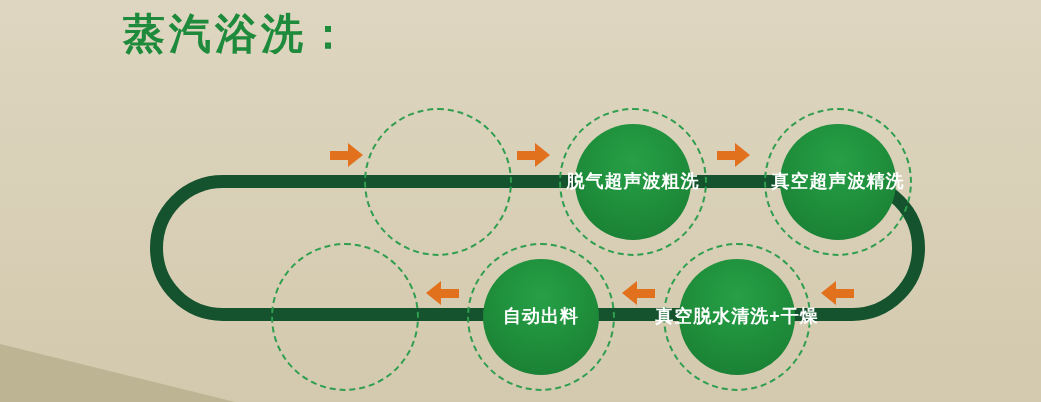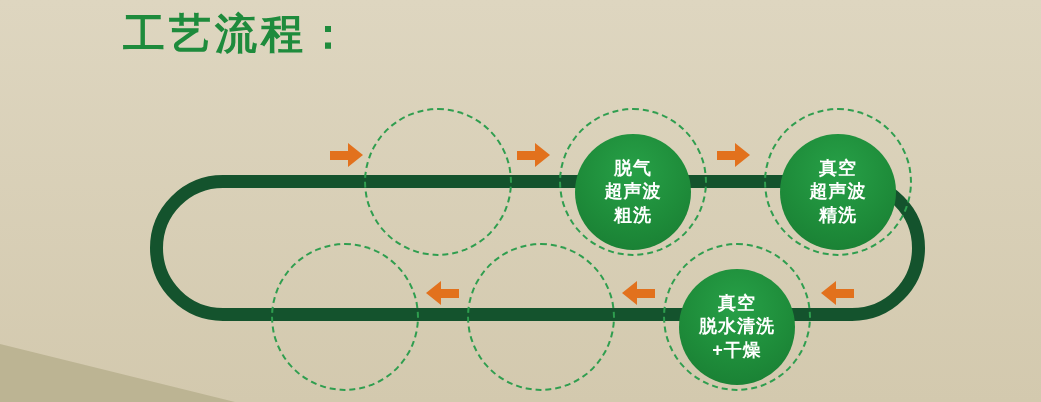--- a/index.html
+++ b/index.html
@@ -40,25 +40,25 @@
     width:148px; height:148px;
     z-index:2;
   }
   .ring {
     position:absolute; inset:0;
     border:2px dashed var(--ring-green, #2f9e4f);
     border-radius:50%;
     box-sizing:border-box;
   }
   .circle {
-    position:absolute; left:16px; top:26px;
+    position:absolute; left:16px; top:16px;
     width:116px; height:116px;
     border-radius:50%;
     background: radial-gradient(circle at 50% 32%, #27a047 0%, var(--circle-green, #1e8c3a) 55%, #187a31 100%);
-    display:flex; flex-direction:column;
+    display:flex; flex-direction:row;
     align-items:center; justify-content:center;
     text-align:center;
   }
   .circle .line {
     display:block;
     color:#ffffff;
     font-size:18px; font-weight:700;
     line-height:1.3;
     letter-spacing:1px;
     white-space:nowrap;
@@ -81,21 +81,21 @@
   }
   .arrow.left { transform: scaleX(-1); }
 </style>
 </head>
 <body>
 
 <div class="stage">
 
   <div class="corner-shade"></div>
 
-  <h1 class="title">工艺流程：</h1>
+  <h1 class="title">蒸汽浴洗：</h1>
 
   <div class="track"></div>
 
 
   <div class="step" style="left:364px; top:108px">
     <div class="ring"></div>
   </div>
 
   <div class="step" style="left:559px; top:108px">
     <div class="ring"></div>
@@ -119,20 +119,24 @@
     <div class="ring"></div>
     <div class="circle">
       <span class="line">真空</span>
       <span class="line">脱水清洗</span>
       <span class="line">+干燥</span>
     </div>
   </div>
 
   <div class="step" style="left:467px; top:243px">
     <div class="ring"></div>
+    <div class="circle">
+      <span class="line">自动</span>
+      <span class="line">出料</span>
+    </div>
   </div>
 
   <div class="step" style="left:271px; top:243px">
     <div class="ring"></div>
   </div>
 
   <div class="arrow right" style="left:330px; top:143px">
     <span class="shaft"></span>
       <span class="head"></span>
   </div>

